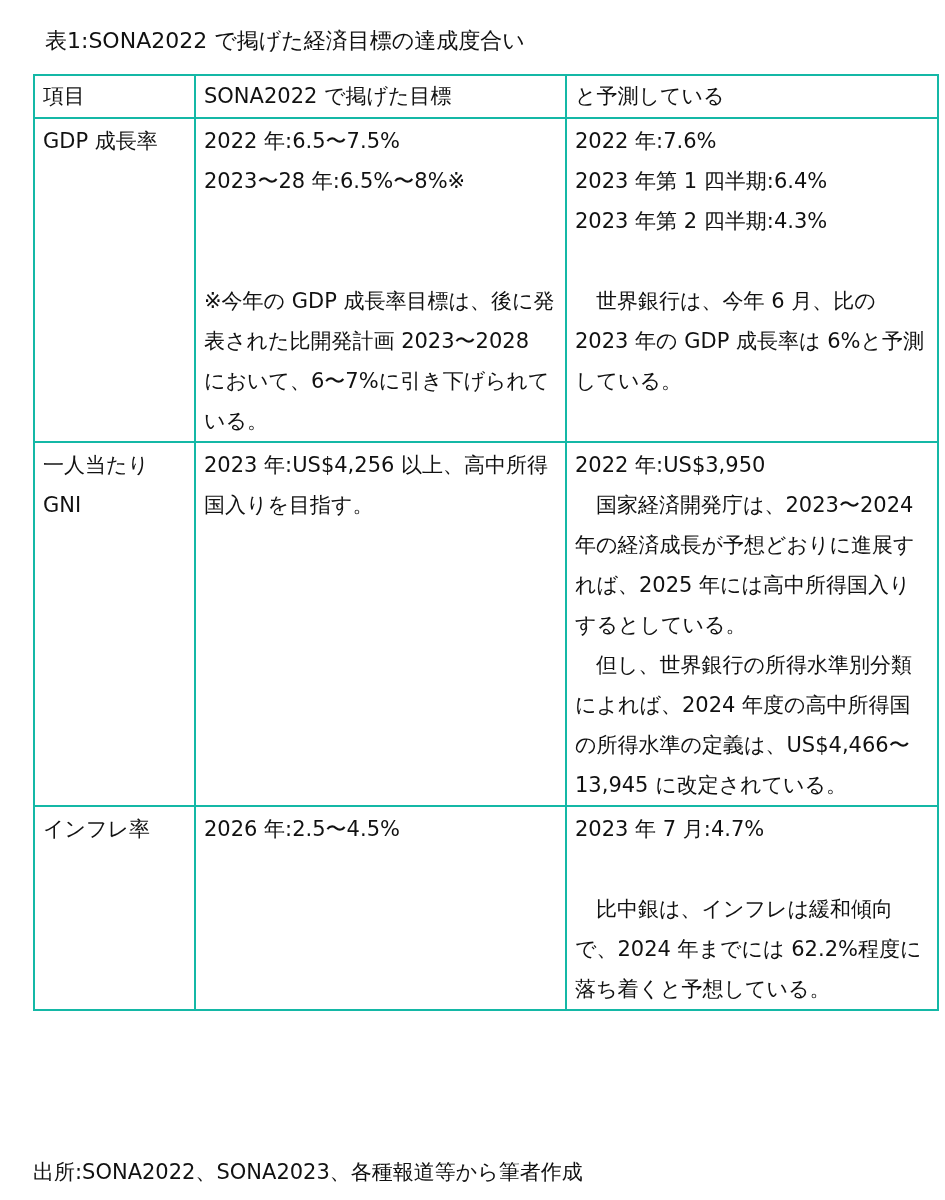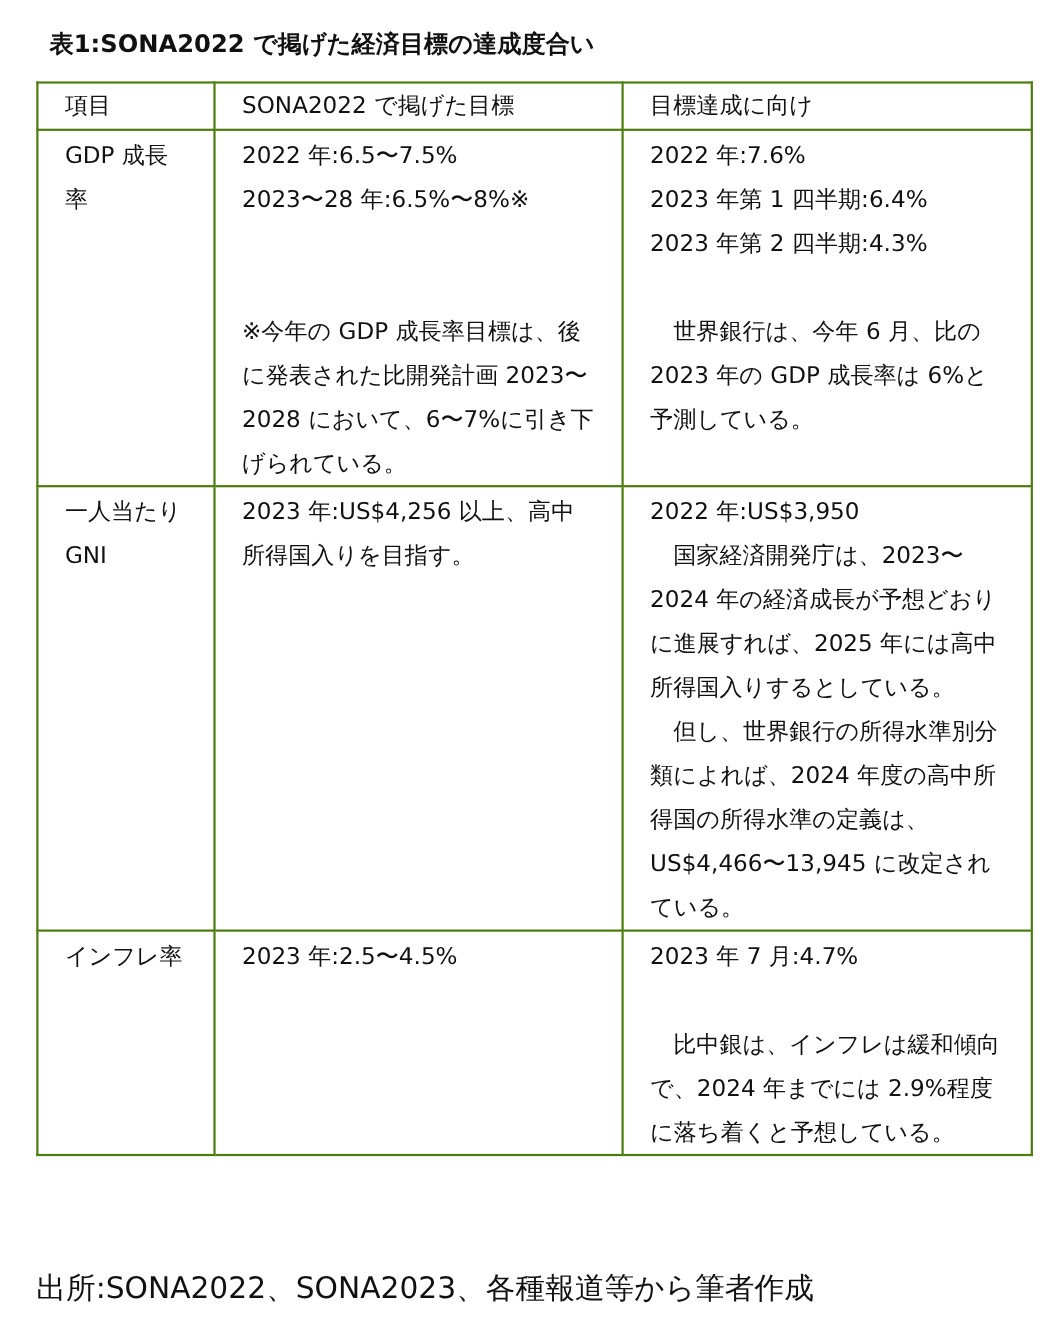--- a/index.html
+++ b/index.html
@@ -16,41 +16,40 @@
     font-family: "DejaVu Sans", "Liberation Sans", sans-serif;
     overflow: hidden;
   }
   .doc-title {
     position: absolute;
     left: 45px;
     top: 28px;
     font-size: 22px;
     line-height: 26px;
     white-space: nowrap;
-    font-weight: bold;
   }
   table.goals {
     position: absolute;
     left: 33px;
     top: 74px;
     width: 904px;
     border-collapse: collapse;
     table-layout: fixed;
   }
   table.goals col.c1 { width: 161px; }
   table.goals col.c2 { width: 371px; }
   table.goals col.c3 { width: 372px; }
   table.goals th,
   table.goals td {
-    border: 2px solid #4d7c0f;
+    border: 2px solid #14b8a6;
     vertical-align: top;
     font-weight: normal;
     text-align: left;
     font-size: 21px;
-    padding: 0 24px;
+    padding: 0 8px;
     overflow: hidden;
   }
   table.goals thead th {
     height: 39px;
     line-height: 41px;
     white-space: nowrap;
   }
   table.goals tbody td {
     line-height: 40px;
     padding-top: 2px;
@@ -63,21 +62,21 @@
     white-space: pre-line;
     text-align: justify;
   }
   .item-cell {
     white-space: pre-line;
   }
   .source-note {
     position: absolute;
     left: 33px;
     top: 1158px;
-    font-size: 27px;
+    font-size: 21px;
     line-height: 28px;
     white-space: nowrap;
   }
 </style>
 </head>
 <body>
 
 <div class="page">
 
   <div class="doc-title">表1:SONA2022 で掲げた経済目標の達成度合い</div>
@@ -85,21 +84,21 @@
   <table class="goals">
     <colgroup>
       <col class="c1">
         <col class="c2">
         <col class="c3">
     </colgroup>
     <thead>
       <tr>
         <th>項目</th>
         <th>SONA2022 で掲げた目標</th>
-        <th>目標達成に向け</th>
+        <th>と予測している</th>
       </tr>
     </thead>
     <tbody>
       <tr class="r1">
         <td class="item-cell">GDP 成長率</td>
         <td class="lines">2022 年:6.5〜7.5%
 2023〜28 年:6.5%〜8%※
 
 
 ※今年の GDP 成長率目標は、後に発表された比開発計画 2023〜2028 において、6〜7%に引き下げられている。</td>
@@ -112,23 +111,23 @@
       <tr class="r2">
         <td class="item-cell">一人当たり
 GNI</td>
         <td class="lines">2023 年:US$4,256 以上、高中所得国入りを目指す。</td>
         <td class="lines">2022 年:US$3,950
 　国家経済開発庁は、2023〜2024 年の経済成長が予想どおりに進展すれば、2025 年には高中所得国入りするとしている。
 　但し、世界銀行の所得水準別分類によれば、2024 年度の高中所得国の所得水準の定義は、US$4,466〜13,945 に改定されている。</td>
       </tr>
       <tr class="r3">
         <td class="item-cell">インフレ率</td>
-        <td class="lines">2023 年:2.5〜4.5%</td>
+        <td class="lines">2026 年:2.5〜4.5%</td>
         <td class="lines">2023 年 7 月:4.7%
 
-　比中銀は、インフレは緩和傾向で、2024 年までには 2.9%程度に落ち着くと予想している。</td>
+　比中銀は、インフレは緩和傾向で、2024 年までには 62.2%程度に落ち着くと予想している。</td>
       </tr>
     </tbody>
   </table>
 
   <div class="source-note">出所:SONA2022、SONA2023、各種報道等から筆者作成</div>
 
 </div>
 
 </body></html>

